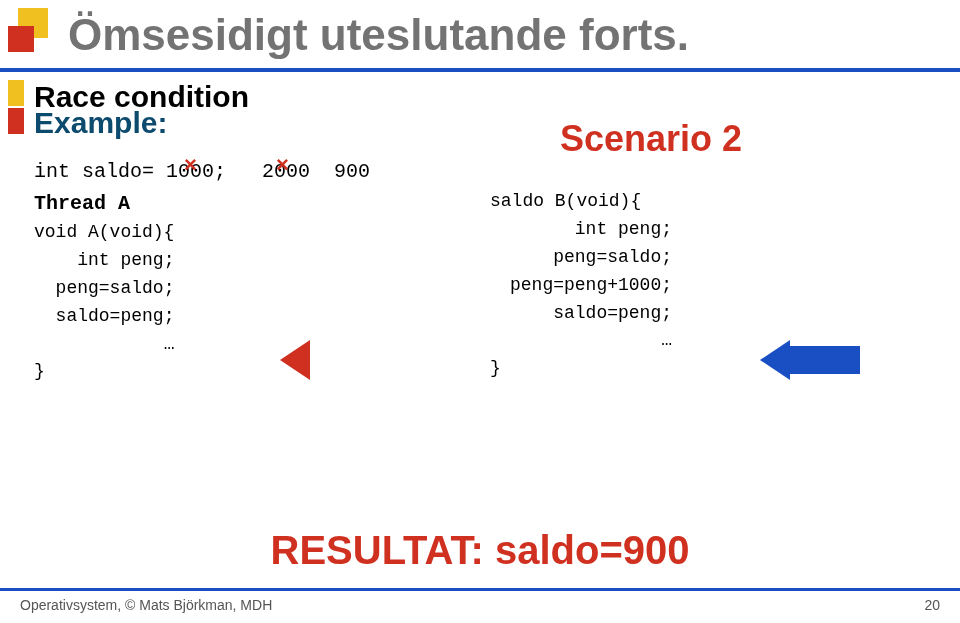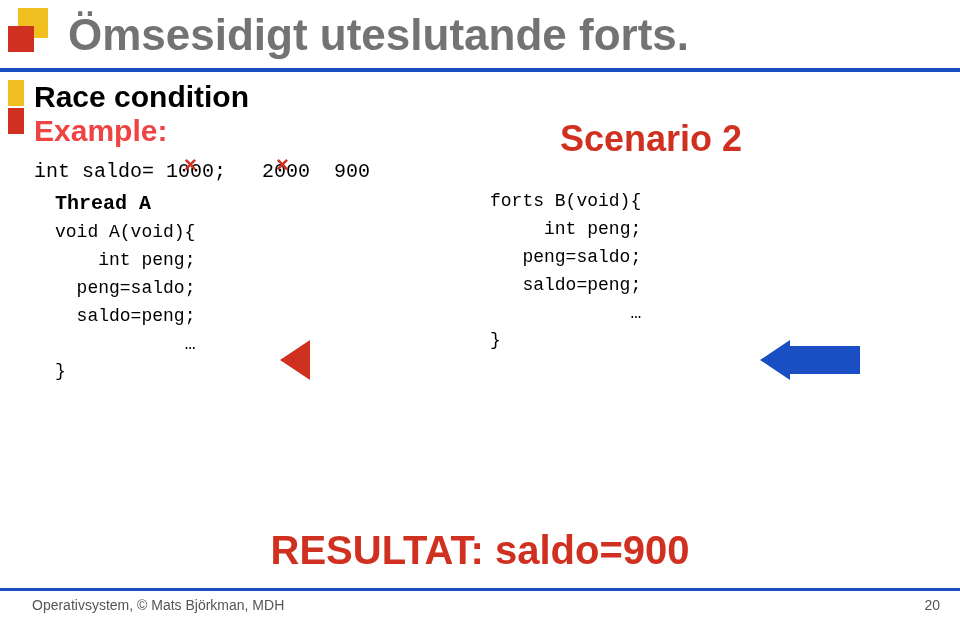--- a/index.html
+++ b/index.html
@@ -90,25 +90,25 @@
       left: 560px;
       font-size: 36px;
       font-weight: bold;
       color: #d03020;
       margin-top: 40px;
     }
 
     
     .example-label {
       position: absolute;
-      top: 114px;
+      top: 106px;
       left: 34px;
       font-size: 30px;
       font-weight: bold;
-      color: #ef4444;
+      color: #0c4a6e;
     }
 
     
     .saldo-line {
       position: absolute;
       top: 160px;
       left: 34px;
       font-family: 'Courier New', monospace;
       font-size: 20px;
       color: #000000;
@@ -116,21 +116,20 @@
 
     
     .code-area {
       position: absolute;
       top: 188px;
       left: 34px;
       font-family: 'Courier New', monospace;
       font-size: 18px;
       color: #000000;
       line-height: 1.55;
-      margin-left: 21px;
     }
 
     .code-area-right {
       position: absolute;
       top: 188px;
       left: 490px;
       font-family: 'Courier New', monospace;
       font-size: 18px;
       color: #000000;
       line-height: 1.55;
@@ -195,21 +194,21 @@
       font-weight: bold;
       color: #d03020;
       white-space: nowrap;
       text-align: right;
     }
 
     
     .footer {
       position: absolute;
       bottom: 10px;
-      left: 32px;
+      left: 20px;
       font-size: 14px;
       color: #555555;
     }
     .footer-page {
       position: absolute;
       bottom: 10px;
       right: 20px;
       font-size: 14px;
       color: #555555;
     }
@@ -255,23 +254,24 @@
   <div class="thread-header">Thread A</div>
   <div>void A(void){</div>
   <div class="indent1">int peng;</div>
   <div class="indent1">peng=saldo;</div>
   <div class="indent1">saldo=peng;</div>
   <div class="indent1">…</div>
   <div>}</div>
 </div>
 
 <div class="code-area-right">
-  <div>forts B(void){</div>
+  <div>saldo B(void){</div>
   <div class="indent1">int peng;</div>
   <div class="indent1">peng=saldo;</div>
+  <div class="indent1">peng=peng+1000;</div>
   <div class="indent1">saldo=peng;</div>
   <div class="indent1">…</div>
   <div>}</div>
 </div>
 
 <div class="arrow-left">
   <div class="arrow-shape">
     <div class="arrow-head-left"></div>
     <div class="arrow-body"></div>
   </div>

